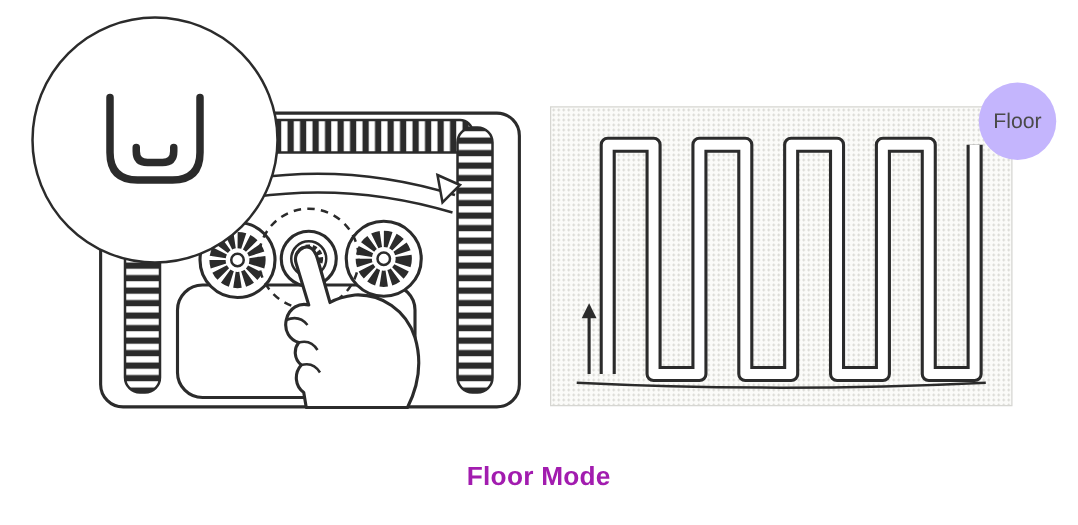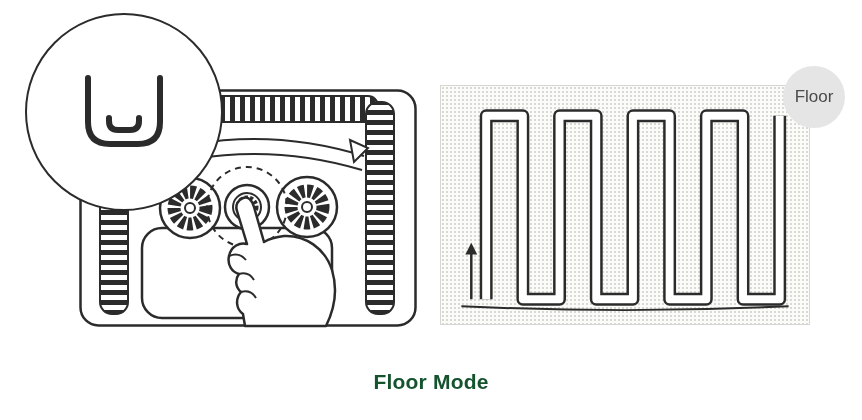--- a/index.html
+++ b/index.html
@@ -22,27 +22,27 @@
     background-color:#fbfbf9;
     background-image:radial-gradient(#d9d9d4 0.8px, transparent 0.9px);
     background-size:4px 4px;
     border:1px solid #d6d6d2;
     box-sizing:border-box;
   }
   #path-svg{position:absolute;left:0;top:0;width:100%;height:100%;}
   
   #floor-badge{
     left:783px;top:66px;width:62px;height:62px;border-radius:50%;
-    background:#e5e5e5;display:flex;align-items:center;justify-content:center;
+    background:#c4b5fd;display:flex;align-items:center;justify-content:center;
     font-size:17px;color:#4a4a4a;z-index:5;
   }
   
   #caption{
     left:0;right:0;top:370px;text-align:center;
-    font-size:21px;font-weight:bold;color:#14532d;letter-spacing:0.2px;
+    font-size:21px;font-weight:bold;color:#a21caf;letter-spacing:0.2px;
   }
   svg{display:block;}
 </style>
 </head>
 <body>
 
 <div id="stage">
 
   <svg id="device-illustration" class="abs" viewBox="0 0 340 240">
     <defs>

